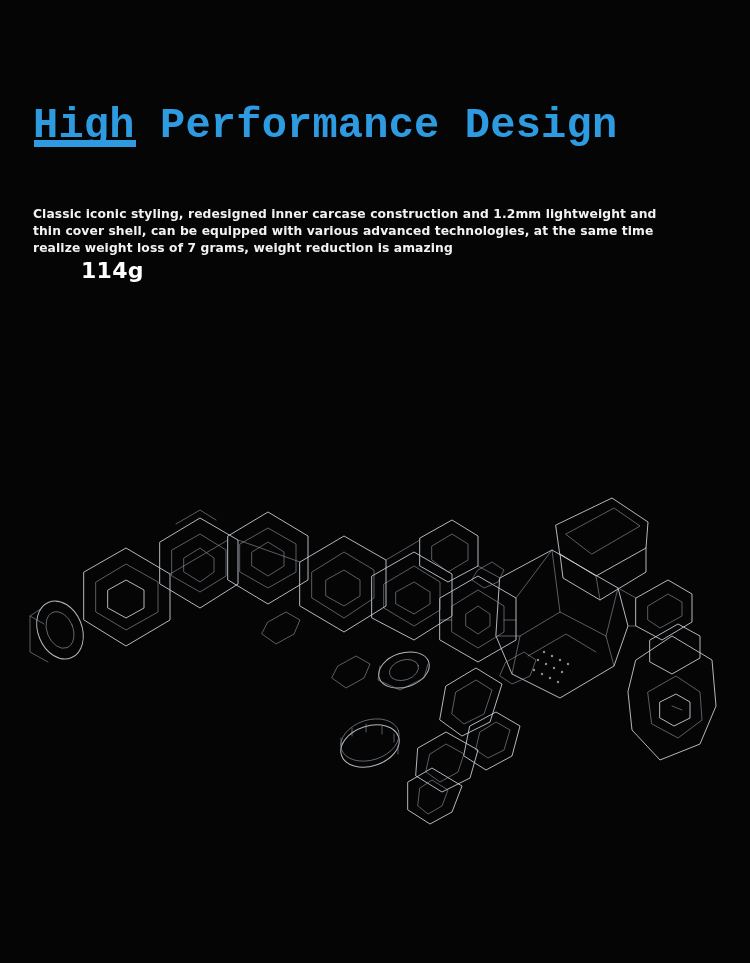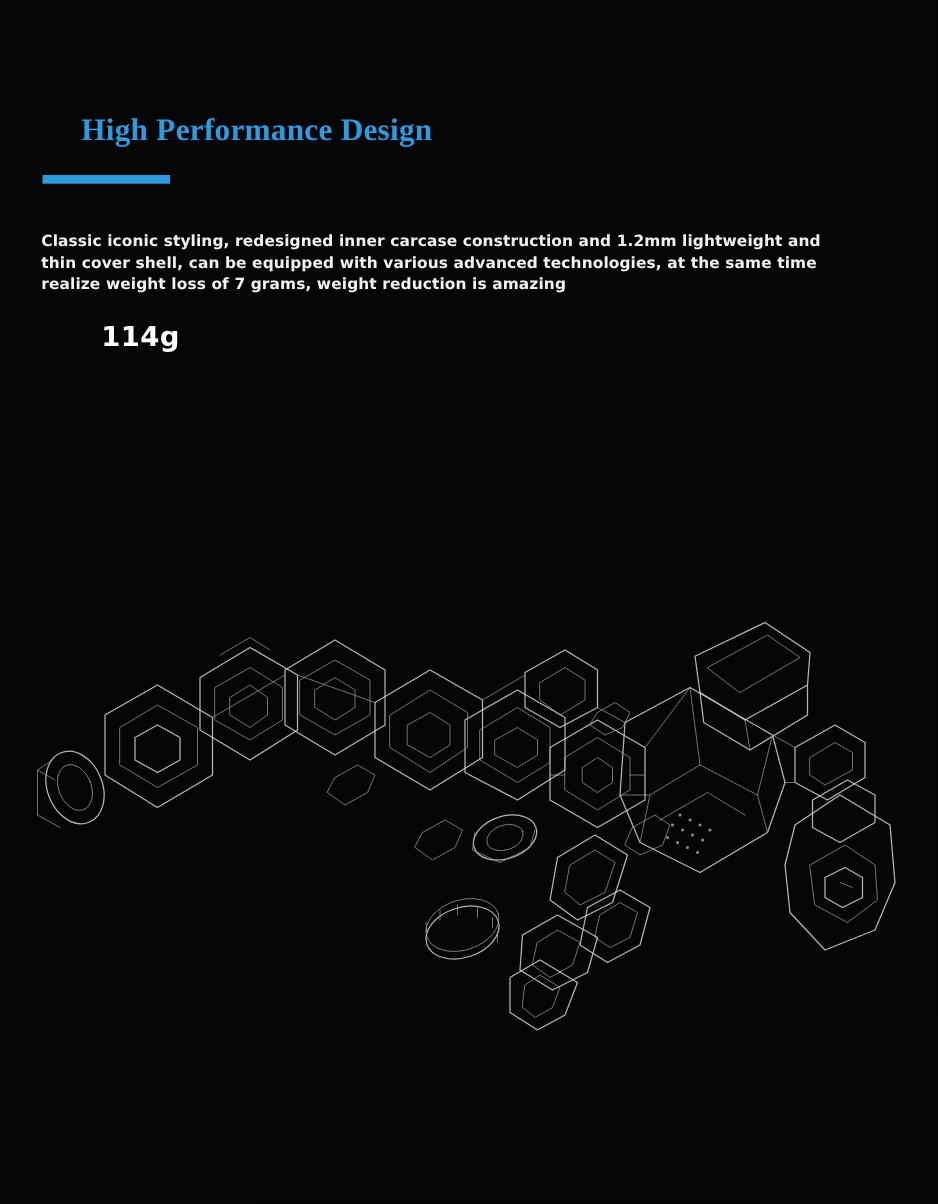--- a/index.html
+++ b/index.html
@@ -17,40 +17,39 @@
   }
   .page {
     position: absolute;
     inset: 0;
     background: #050506;
   }
   .headline {
     position: absolute;
     left: 33px;
     top: 74px;
-    font-size: 25px;
+    font-size: 42px;
     font-weight: 700;
     letter-spacing: 0.2px;
     color: #2e9be0;
-    font-family: Liberation Serif, serif;
+    font-family: Liberation Mono, monospace;
     white-space: nowrap;
-    margin-left: 32px;
   }
   .accent-rule {
     position: absolute;
     left: 34px;
     top: 140px;
     width: 102px;
     height: 7px;
     background: #2e9be0;
   }
   .body-copy {
     position: absolute;
     left: 33px;
-    top: 173px;
+    top: 194px;
     width: 630px;
     font-size: 12.3px;
     font-weight: 700;
     line-height: 1.38;
     color: #f2f2f2;
     letter-spacing: 0.1px;
   }
   .weight-figure {
     position: absolute;
     left: 33px;

